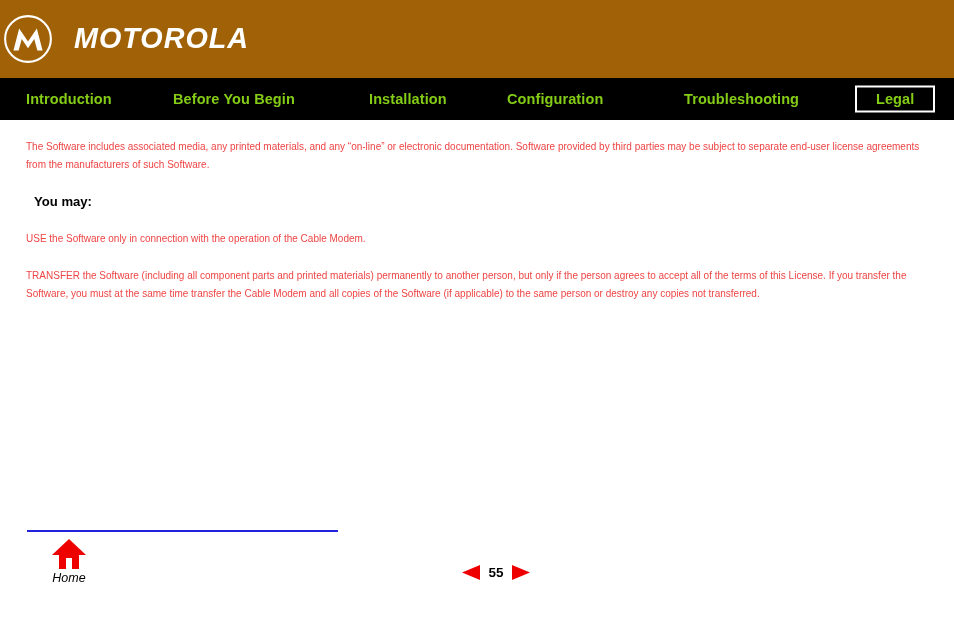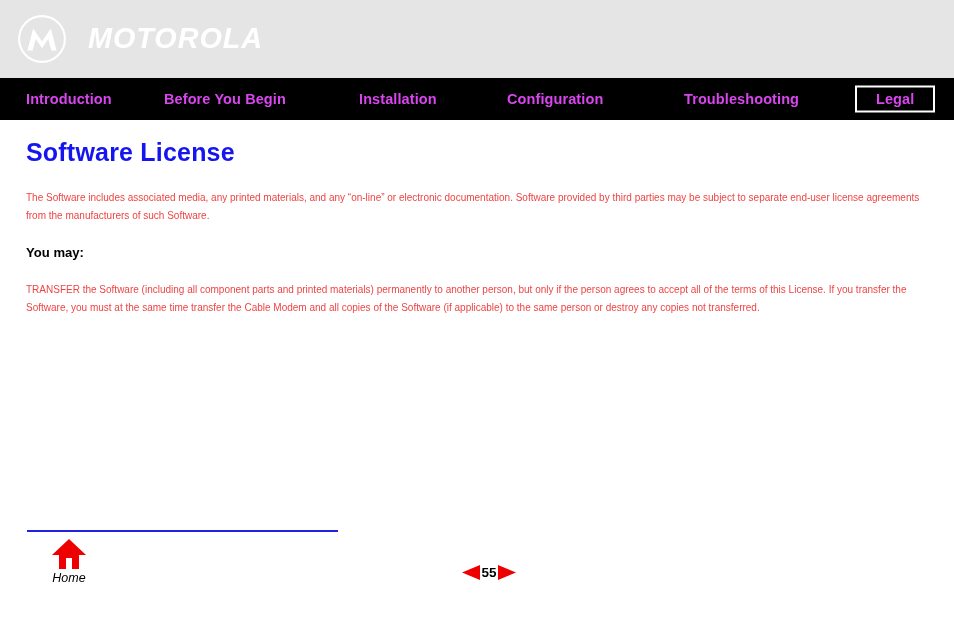--- a/index.html
+++ b/index.html
@@ -12,24 +12,24 @@
     height: 618px;
     overflow: hidden;
     font-family: "Liberation Sans", sans-serif;
     color: #000000;
     position: relative;
   }
 
   
   .header-banner {
     height: 78px;
-    background: #e5e5e5;
-    display: flex;
-    align-items: center;
-    padding-left: 16px;
+    background: #a16207;
+    display: flex;
+    align-items: center;
+    padding-left: 2px;
     box-sizing: border-box;
   }
   .logo-mark {
     width: 52px;
     height: 52px;
     flex: 0 0 52px;
   }
   .logo-wordmark {
     margin-left: 20px;
     height: 34px;
@@ -37,21 +37,21 @@
 
   
   .nav-bar {
     height: 42px;
     background: #000000;
     display: flex;
     align-items: center;
     position: relative;
   }
   .nav-item {
-    color: #d946ef;
+    color: #84cc16;
     font-size: 14.5px;
     font-weight: bold;
     white-space: nowrap;
     position: absolute;
     top: 50%;
     transform: translateY(-50%);
     letter-spacing: 0.1px;
   }
   .nav-item.boxed {
     border: 2px solid #ffffff;
@@ -73,21 +73,21 @@
     font-size: 10px;
     line-height: 18px;
     margin: 0 0 19px 0;
     max-width: 898px;
     color: #ef4444;
   }
   .lead-label {
     font-size: 13.1px;
     font-weight: bold;
     line-height: 18px;
-    margin: 0 0 19px 0;
+    margin: 0 0 19px 8px;
   }
 
   
   .footer {
     position: absolute;
     left: 0;
     top: 525px;
     width: 954px;
     height: 93px;
   }
@@ -125,20 +125,21 @@
     margin-top: 2px;
     color: #000;
   }
 
   .pager {
     position: absolute;
     left: 462px;
     top: 40px;
     display: flex;
     align-items: center;
+    gap: 7px;
   }
   .pager-num {
     font-size: 13.5px;
     font-weight: bold;
     color: #000;
     min-width: 18px;
     text-align: center;
   }
   .arrow {
     cursor: pointer;
@@ -153,34 +154,34 @@
     <circle cx="50" cy="50" r="44" fill="none" stroke="#ffffff" stroke-width="4"></circle>
     <path d="M22 72 L33 30 L50 55 L67 30 L78 72 L68 72 L62 50 L50 68 L38 50 L32 72 Z" fill="#ffffff"></path>
   </svg>
   <svg class="logo-wordmark" viewBox="0 0 340 52">
     <text x="0" y="40" font-family="'Liberation Sans', sans-serif" font-size="44" font-weight="bold" font-style="italic" fill="#ffffff" letter-spacing="1.5">MOTOROLA</text>
   </svg>
 </div>
 
 <div class="nav-bar">
   <div class="nav-item" style="left:26px">Introduction</div>
-  <div class="nav-item" style="left:164px">Before You Begin</div>
-  <div class="nav-item" style="left:359px">Installation</div>
+  <div class="nav-item" style="left:173px">Before You Begin</div>
+  <div class="nav-item" style="left:369px">Installation</div>
   <div class="nav-item" style="left:507px">Configuration</div>
   <div class="nav-item" style="left:684px">Troubleshooting</div>
   <div class="nav-item boxed" style="left:855px">Legal</div>
 </div>
 
 <div class="content">
-  <h1 class="page-title">Software License</h1>
 
   <p class="body-para">The Software includes associated media, any printed materials, and any “on-line” or electronic documentation. Software provided by third parties may be subject to separate end-user license agreements from the manufacturers of such Software.</p>
 
   <p class="lead-label">You may:</p>
 
+  <p class="body-para">USE the Software only in connection with the operation of the Cable Modem.</p>
   <p class="body-para">TRANSFER the Software (including all component parts and printed materials) permanently to another person, but only if the person agrees to accept all of the terms of this License. If you transfer the Software, you must at the same time transfer the Cable Modem and all copies of the Software (if applicable) to the same person or destroy any copies not transferred.</p>
 </div>
 
 <div class="footer">
   <div class="footer-rule"></div>
 
   <div class="footer-tools">
 
     <div class="tool">
       <span class="tool-glyph">

